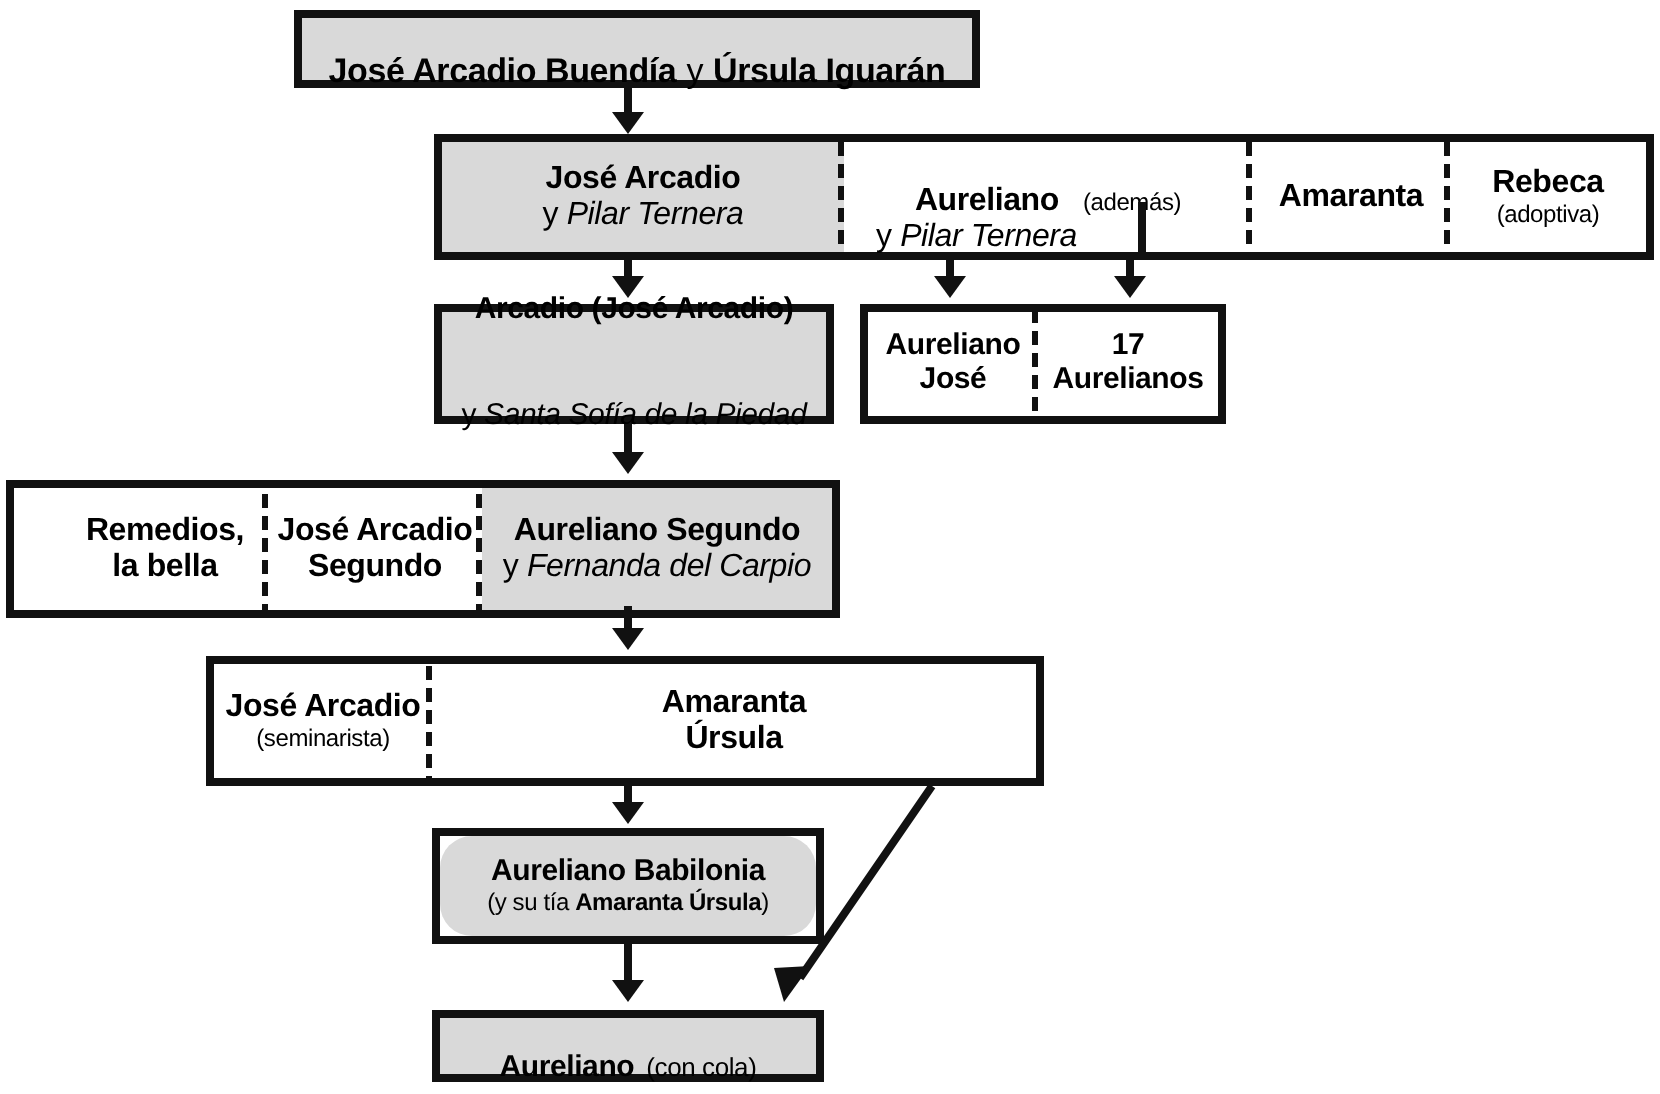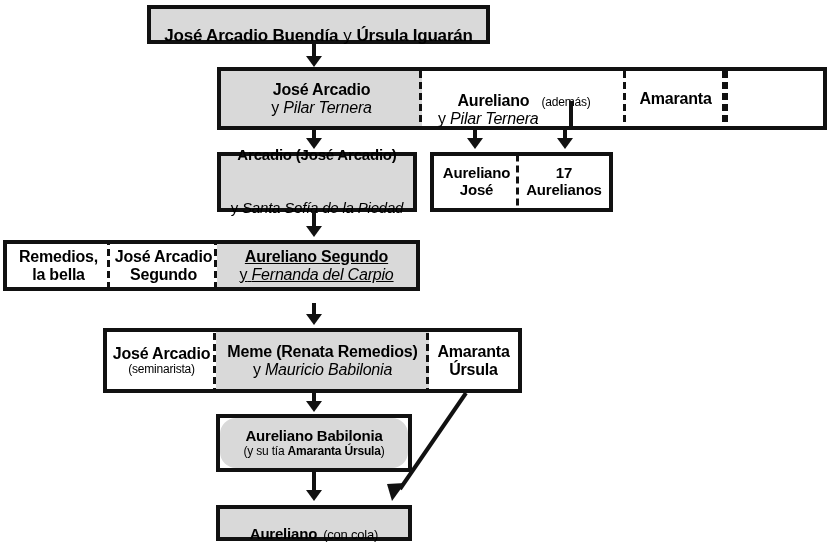--- a/index.html
+++ b/index.html
@@ -147,20 +147,24 @@
         <em>Pilar Ternera</em>
       </span>
 
       <div class="vline" style="left:147px; top:30px; height:29px;"></div>
     </div>
 
     <div class="cell divider-right fs16" style="width:99px;">
       <span class="name">Amaranta</span>
     </div>
 
+    <div class="cell fs16" style="flex:1;">
+      <span class="name">Rebeca</span>
+      <span class="paren fs12">(adoptiva)</span>
+    </div>
   </div>
 
   <div class="vline" style="left:312px; top:130px; height:10px;"></div>
   <div class="arrow-head" style="left:306px; top:138px;"></div>
 
   <div class="vline" style="left:473px; top:130px; height:10px;"></div>
   <div class="arrow-head" style="left:467px; top:138px;"></div>
 
   <div class="vline" style="left:563px; top:130px; height:10px;"></div>
   <div class="arrow-head" style="left:557px; top:138px;"></div>
@@ -182,52 +186,45 @@
     </div>
     <div class="cell fs15" style="flex:1;">
       <span class="name">17</span>
       <span class="name">Aurelianos</span>
     </div>
   </div>
 
   <div class="vline" style="left:312px; top:212px; height:16px;"></div>
   <div class="arrow-head" style="left:306px; top:226px;"></div>
 
-  <div class="box" style="left:3px; top:240px; width:417px; height:51px;">
+  <div class="box" style="left:3px; top:240px; width:417px; height:69px;padding-left:24px;">
     <div class="cell divider-right fs16" style="width:103px;">
       <span class="name">Remedios,</span>
       <span class="name">la bella</span>
     </div>
     <div class="cell divider-right fs16" style="width:107px;">
       <span class="name">José Arcadio</span>
       <span class="name">Segundo</span>
     </div>
-    <div class="cell gray fs16" style="flex:1;text-decoration:underline;">
+    <div class="cell gray fs16" style="flex:1;">
       <span class="name">Aureliano Segundo</span>
       <span class="partner">
         <span>y</span>
         <em>Fernanda del Carpio</em>
       </span>
     </div>
   </div>
 
   <div class="vline" style="left:312px; top:303px; height:14px;"></div>
   <div class="arrow-head" style="left:306px; top:314px;"></div>
 
   <div class="box" style="left:103px; top:328px; width:419px; height:65px;">
     <div class="cell divider-right fs16" style="width:109px;">
       <span class="name">José Arcadio</span>
       <span class="paren fs12">(seminarista)</span>
-    </div>
-    <div class="cell gray divider-right fs16" style="width:213px;">
-      <span class="name">Meme (Renata Remedios)</span>
-      <span class="partner">
-        <span>y</span>
-        <em>Mauricio Babilonia</em>
-      </span>
     </div>
     <div class="cell fs16" style="flex:1;">
       <span class="name">Amaranta</span>
       <span class="name">Úrsula</span>
     </div>
   </div>
 
   <div class="vline" style="left:312px; top:393px; height:10px;"></div>
   <div class="arrow-head" style="left:306px; top:401px;"></div>
 

